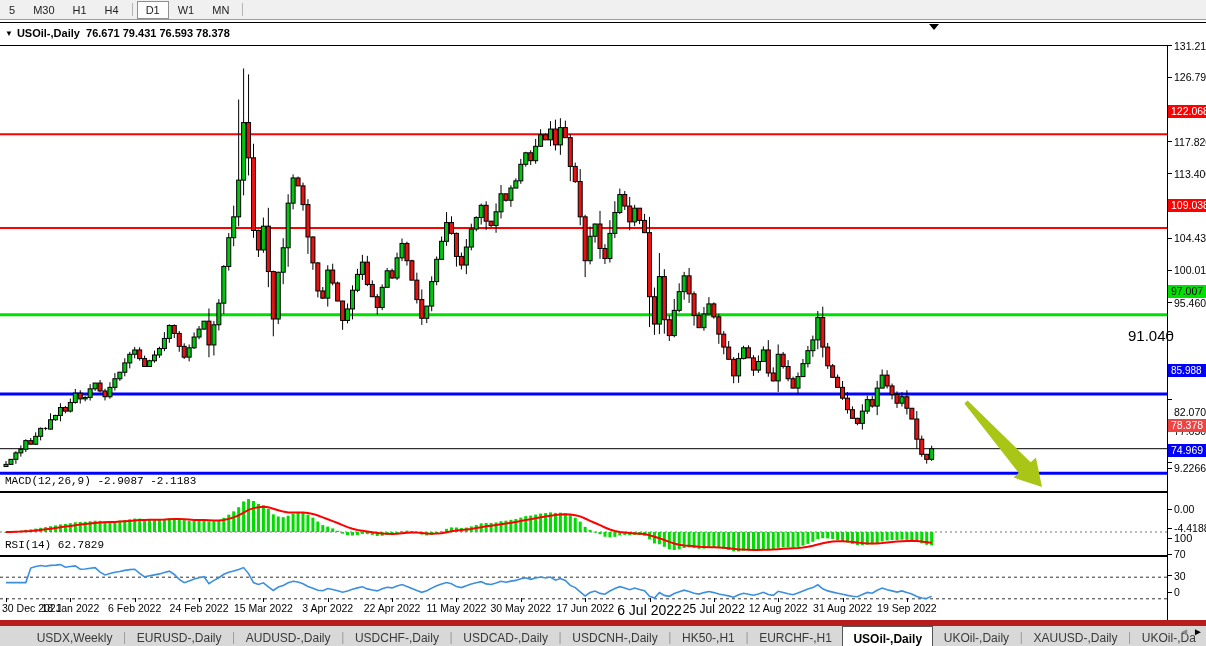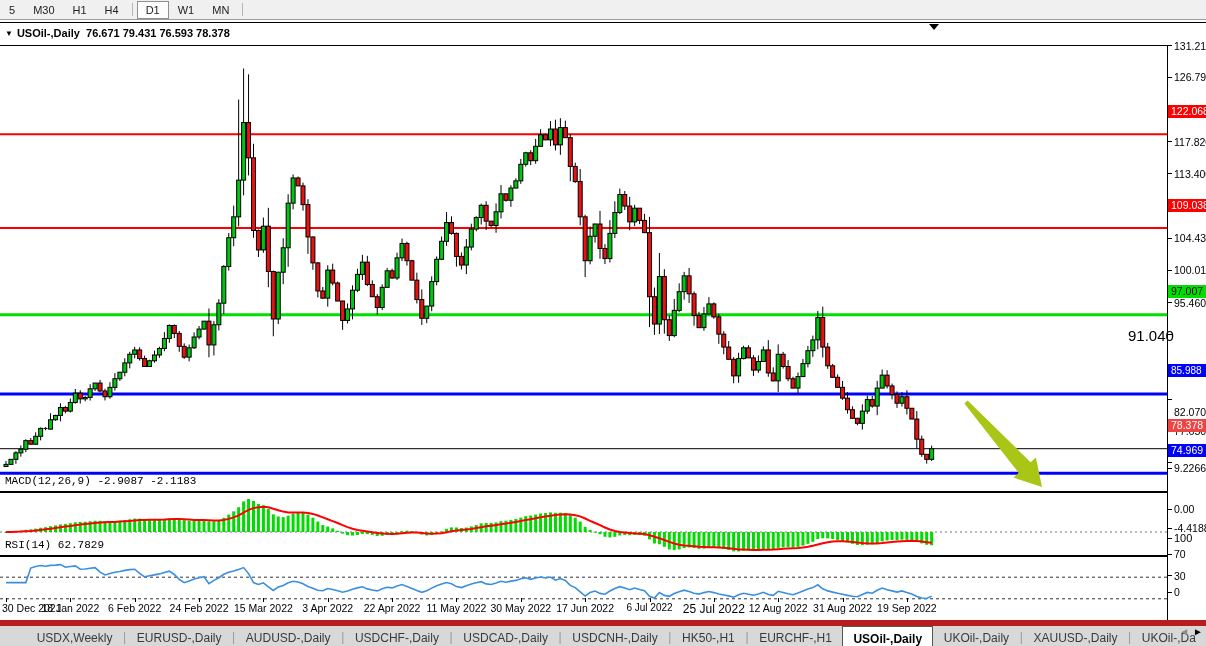--- a/index.html
+++ b/index.html
@@ -713,21 +713,21 @@
       <div style="position: absolute; top: 602px; font-size: 10.5px; white-space: nowrap; z-index: 4; left: 327.75px; transform: translateX(-50%);">3 Apr 2022</div>
       <div style="position: absolute; left: 392.1px; top: 598px; width: 1px; height: 4px; background: rgb(0, 0, 0); z-index: 4;"></div>
       <div style="position: absolute; top: 602px; font-size: 10.5px; white-space: nowrap; z-index: 4; left: 392.1px; transform: translateX(-50%);">22 Apr 2022</div>
       <div style="position: absolute; left: 456.45px; top: 598px; width: 1px; height: 4px; background: rgb(0, 0, 0); z-index: 4;"></div>
       <div style="position: absolute; top: 602px; font-size: 10.5px; white-space: nowrap; z-index: 4; left: 456.45px; transform: translateX(-50%);">11 May 2022</div>
       <div style="position: absolute; left: 520.8px; top: 598px; width: 1px; height: 4px; background: rgb(0, 0, 0); z-index: 4;"></div>
       <div style="position: absolute; top: 602px; font-size: 10.5px; white-space: nowrap; z-index: 4; left: 520.8px; transform: translateX(-50%);">30 May 2022</div>
       <div style="position: absolute; left: 585.15px; top: 598px; width: 1px; height: 4px; background: rgb(0, 0, 0); z-index: 4;"></div>
       <div style="position: absolute; top: 602px; font-size: 10.5px; white-space: nowrap; z-index: 4; left: 585.15px; transform: translateX(-50%);">17 Jun 2022</div>
       <div style="position: absolute; left: 649.5px; top: 598px; width: 1px; height: 4px; background: rgb(0, 0, 0); z-index: 4;"></div>
-      <div style="position: absolute; top: 602px; font-size: 10px; white-space: nowrap; z-index: 4; left: 649.5px; transform: translateX(-50%);">6 Jul 2022</div>
+      <div style="position: absolute; top: 602px; font-size: 14px; white-space: nowrap; z-index: 4; left: 649.5px; transform: translateX(-50%);">6 Jul 2022</div>
       <div style="position: absolute; left: 713.85px; top: 598px; width: 1px; height: 4px; background: rgb(0, 0, 0); z-index: 4;"></div>
       <div style="position: absolute; top: 602px; font-size: 12px; white-space: nowrap; z-index: 4; left: 713.85px; transform: translateX(-50%);">25 Jul 2022</div>
       <div style="position: absolute; left: 778.2px; top: 598px; width: 1px; height: 4px; background: rgb(0, 0, 0); z-index: 4;"></div>
       <div style="position: absolute; top: 602px; font-size: 10.5px; white-space: nowrap; z-index: 4; left: 778.2px; transform: translateX(-50%);">12 Aug 2022</div>
       <div style="position: absolute; left: 842.55px; top: 598px; width: 1px; height: 4px; background: rgb(0, 0, 0); z-index: 4;"></div>
       <div style="position: absolute; top: 602px; font-size: 10.5px; white-space: nowrap; z-index: 4; left: 842.55px; transform: translateX(-50%);">31 Aug 2022</div>
       <div style="position: absolute; left: 906.9px; top: 598px; width: 1px; height: 4px; background: rgb(0, 0, 0); z-index: 4;"></div>
       <div style="position: absolute; top: 602px; font-size: 10.5px; white-space: nowrap; z-index: 4; left: 906.9px; transform: translateX(-50%);">19 Sep 2022</div>
     </div>
 

